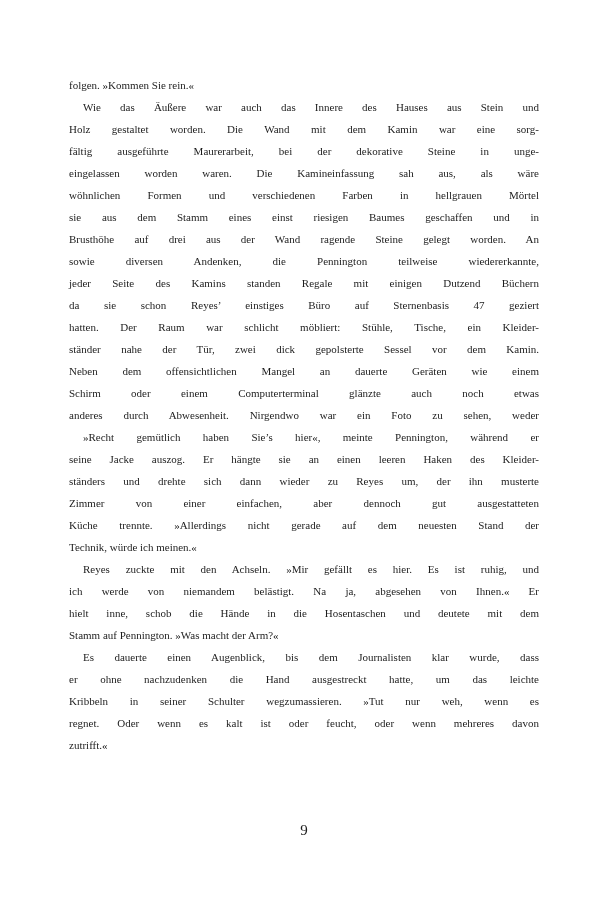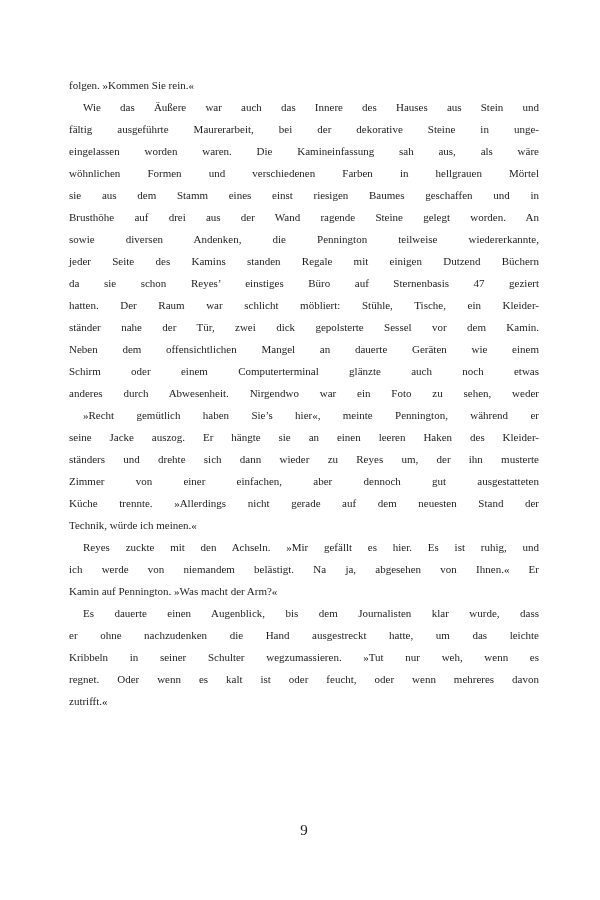--- a/index.html
+++ b/index.html
@@ -47,20 +47,21 @@
     color: #1d1d1d;
   }
 </style>
 </head>
 <body>
 
 <div class="book-page">
   <div class="text-block">
       <div class="text-line last-line">folgen. »Kommen Sie rein.«</div>
       <div class="text-line indent-line">Wie das Äußere war auch das Innere des Hauses aus Stein und</div>
+      <div class="text-line">Holz gestaltet worden. Die Wand mit dem Kamin war eine sorg-</div>
       <div class="text-line">fältig ausgeführte Maurerarbeit, bei der dekorative Steine in unge-</div>
       <div class="text-line">eingelassen worden waren. Die Kamineinfassung sah aus, als wäre</div>
       <div class="text-line">wöhnlichen Formen und verschiedenen Farben in hellgrauen Mörtel</div>
       <div class="text-line">sie aus dem Stamm eines einst riesigen Baumes geschaffen und in</div>
       <div class="text-line">Brusthöhe auf drei aus der Wand ragende Steine gelegt worden. An</div>
       <div class="text-line">sowie diversen Andenken, die Pennington teilweise wiedererkannte,</div>
       <div class="text-line">jeder Seite des Kamins standen Regale mit einigen Dutzend Büchern</div>
       <div class="text-line">da sie schon Reyes’ einstiges Büro auf Sternenbasis 47 geziert</div>
       <div class="text-line">hatten. Der Raum war schlicht möbliert: Stühle, Tische, ein Kleider-</div>
       <div class="text-line">ständer nahe der Tür, zwei dick gepolsterte Sessel vor dem Kamin.</div>
@@ -68,21 +69,22 @@
       <div class="text-line">Schirm oder einem Computerterminal glänzte auch noch etwas</div>
       <div class="text-line">anderes durch Abwesenheit. Nirgendwo war ein Foto zu sehen, weder</div>
       <div class="text-line indent-line">»Recht gemütlich haben Sie’s hier«, meinte Pennington, während er</div>
       <div class="text-line">seine Jacke auszog. Er hängte sie an einen leeren Haken des Kleider-</div>
       <div class="text-line">ständers und drehte sich dann wieder zu Reyes um, der ihn musterte</div>
       <div class="text-line">Zimmer von einer einfachen, aber dennoch gut ausgestatteten</div>
       <div class="text-line">Küche trennte. »Allerdings nicht gerade auf dem neuesten Stand der</div>
       <div class="text-line last-line">Technik, würde ich meinen.«</div>
       <div class="text-line indent-line">Reyes zuckte mit den Achseln. »Mir gefällt es hier. Es ist ruhig, und</div>
       <div class="text-line">ich werde von niemandem belästigt. Na ja, abgesehen von Ihnen.« Er</div>
-      <div class="text-line last-line">Kamin auf Pennington. »Was macht der Arm?«</div>
+      <div class="text-line">hielt inne, schob die Hände in die Hosentaschen und deutete mit dem</div>
+      <div class="text-line last-line">Stamm auf Pennington. »Was macht der Arm?«</div>
       <div class="text-line indent-line">Es dauerte einen Augenblick, bis dem Journalisten klar wurde, dass</div>
       <div class="text-line">er ohne nachzudenken die Hand ausgestreckt hatte, um das leichte</div>
       <div class="text-line">Kribbeln in seiner Schulter wegzumassieren. »Tut nur weh, wenn es</div>
       <div class="text-line">regnet. Oder wenn es kalt ist oder feucht, oder wenn mehreres davon</div>
       <div class="text-line last-line">zutrifft.«</div>
     </div>
   <div class="page-number">9</div>
 </div>
 
 </body></html>

